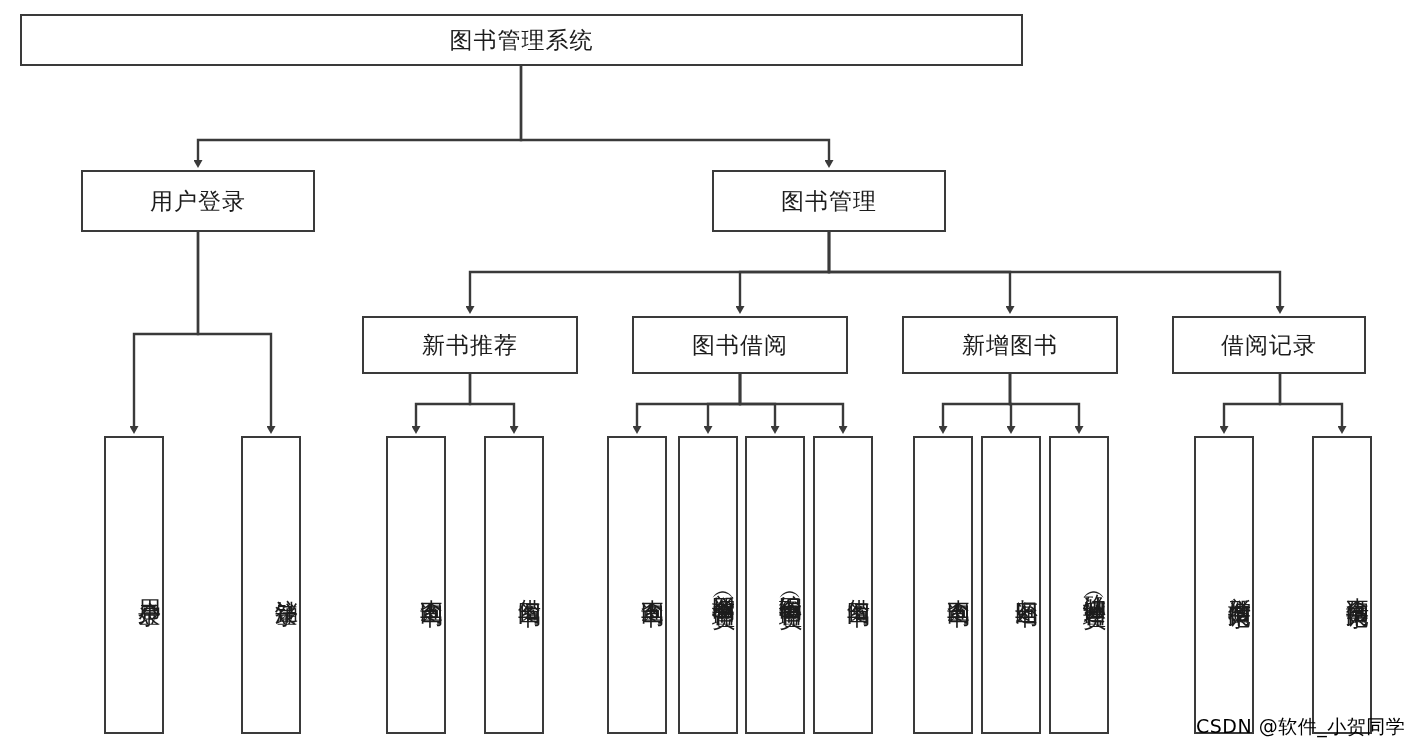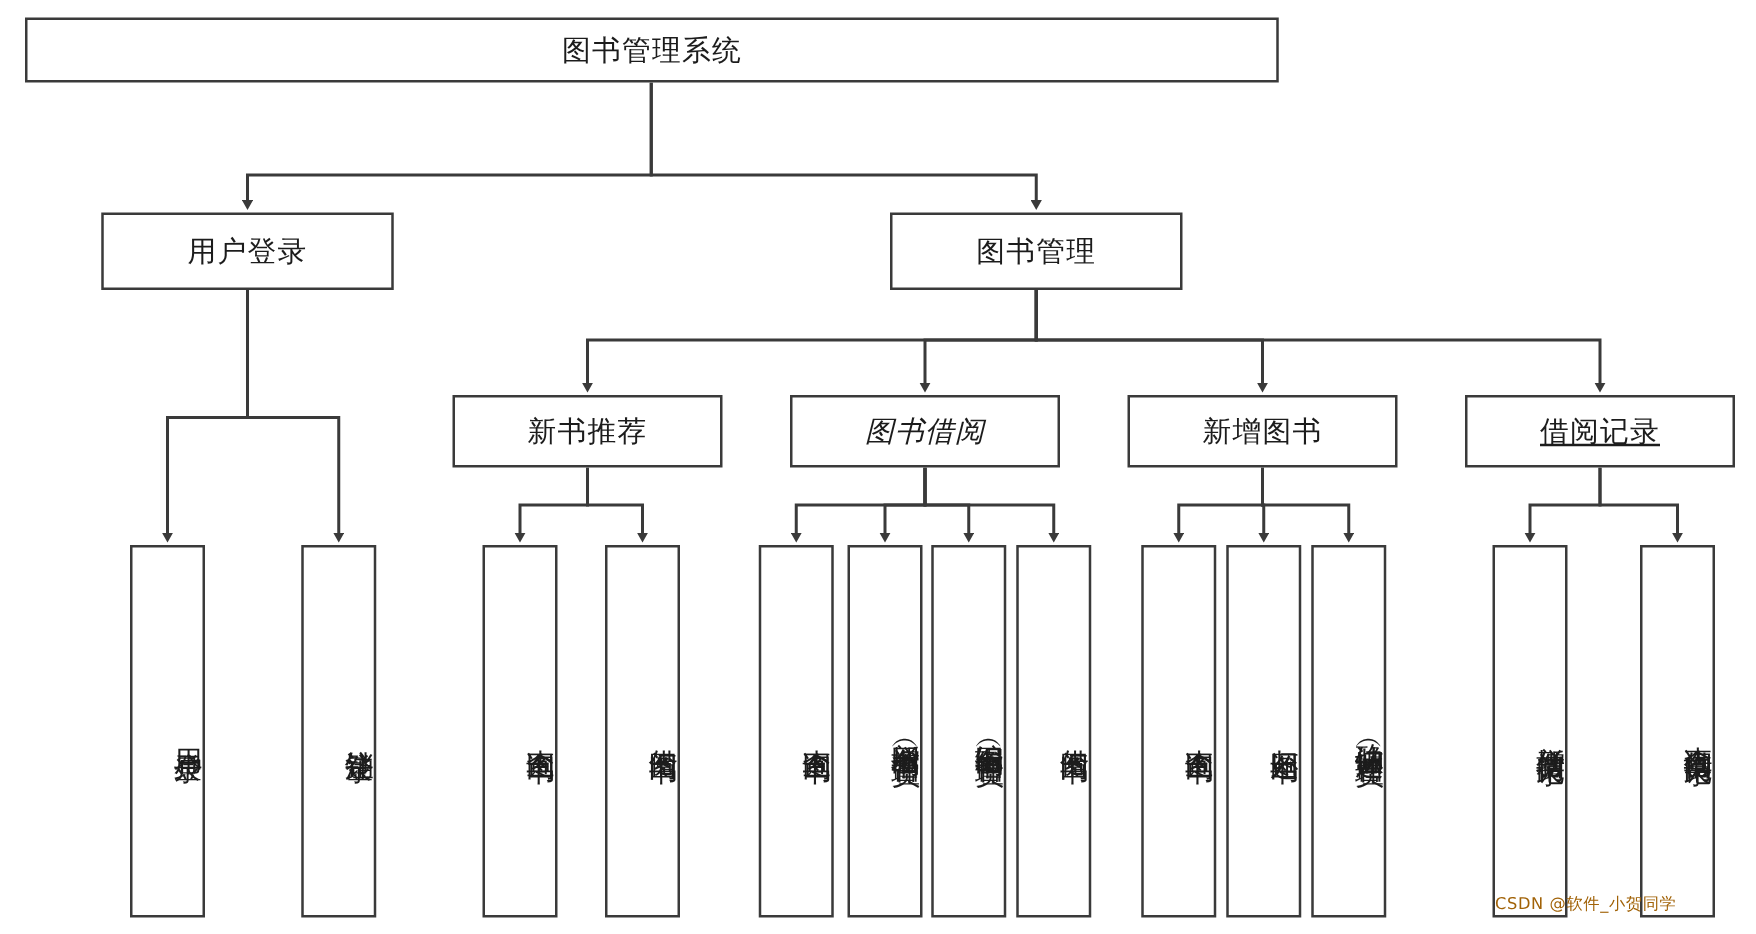--- a/index.html
+++ b/index.html
@@ -51,22 +51,22 @@
     align-items: flex-start;
     justify-content: center;
   }
   .node.vert .vlabel {
     writing-mode: vertical-rl;
     text-orientation: upright;
     display: block;
   }
   .watermark {
     position: absolute;
-    color: #a16207;
-    font-size: 13px;
+    color: #000000;
+    font-size: 19px;
     letter-spacing: 0.5px;
     white-space: nowrap;
     user-select: none;
   }
 </style>
 </head>
 <body>
 
 <div id="canvas">
 
@@ -105,27 +105,27 @@
       </div>
       <div class="node horiz" style="left: 81px; top: 170px; width: 234px; height: 62px;">
         <span class="hlabel">用户登录</span>
       </div>
       <div class="node horiz" style="left: 712px; top: 170px; width: 234px; height: 62px; text-align: right;">
         <span class="hlabel">图书管理</span>
       </div>
       <div class="node horiz" style="left: 362px; top: 316px; width: 216px; height: 58px;">
         <span class="hlabel">新书推荐</span>
       </div>
-      <div class="node horiz" style="left: 632px; top: 316px; width: 216px; height: 58px; font-style: italic;">
+      <div class="node horiz" style="left: 632px; top: 316px; width: 216px; height: 58px;">
         <span class="hlabel">图书借阅</span>
       </div>
       <div class="node horiz" style="left: 902px; top: 316px; width: 216px; height: 58px;">
         <span class="hlabel">新增图书</span>
       </div>
-      <div class="node horiz" style="left: 1172px; top: 316px; width: 216px; height: 58px; text-decoration: underline;">
+      <div class="node horiz" style="left: 1172px; top: 316px; width: 194px; height: 58px;">
         <span class="hlabel">借阅记录</span>
       </div>
       <div class="node vert" style="left: 104px; top: 436px; width: 60px; height: 298px;">
         <span class="vlabel">用户登录</span>
       </div>
       <div class="node vert" style="left: 241px; top: 436px; width: 60px; height: 298px;">
         <span class="vlabel">注销登录</span>
       </div>
       <div class="node vert" style="left: 386px; top: 436px; width: 60px; height: 298px;">
         <span class="vlabel">查询图书</span>

